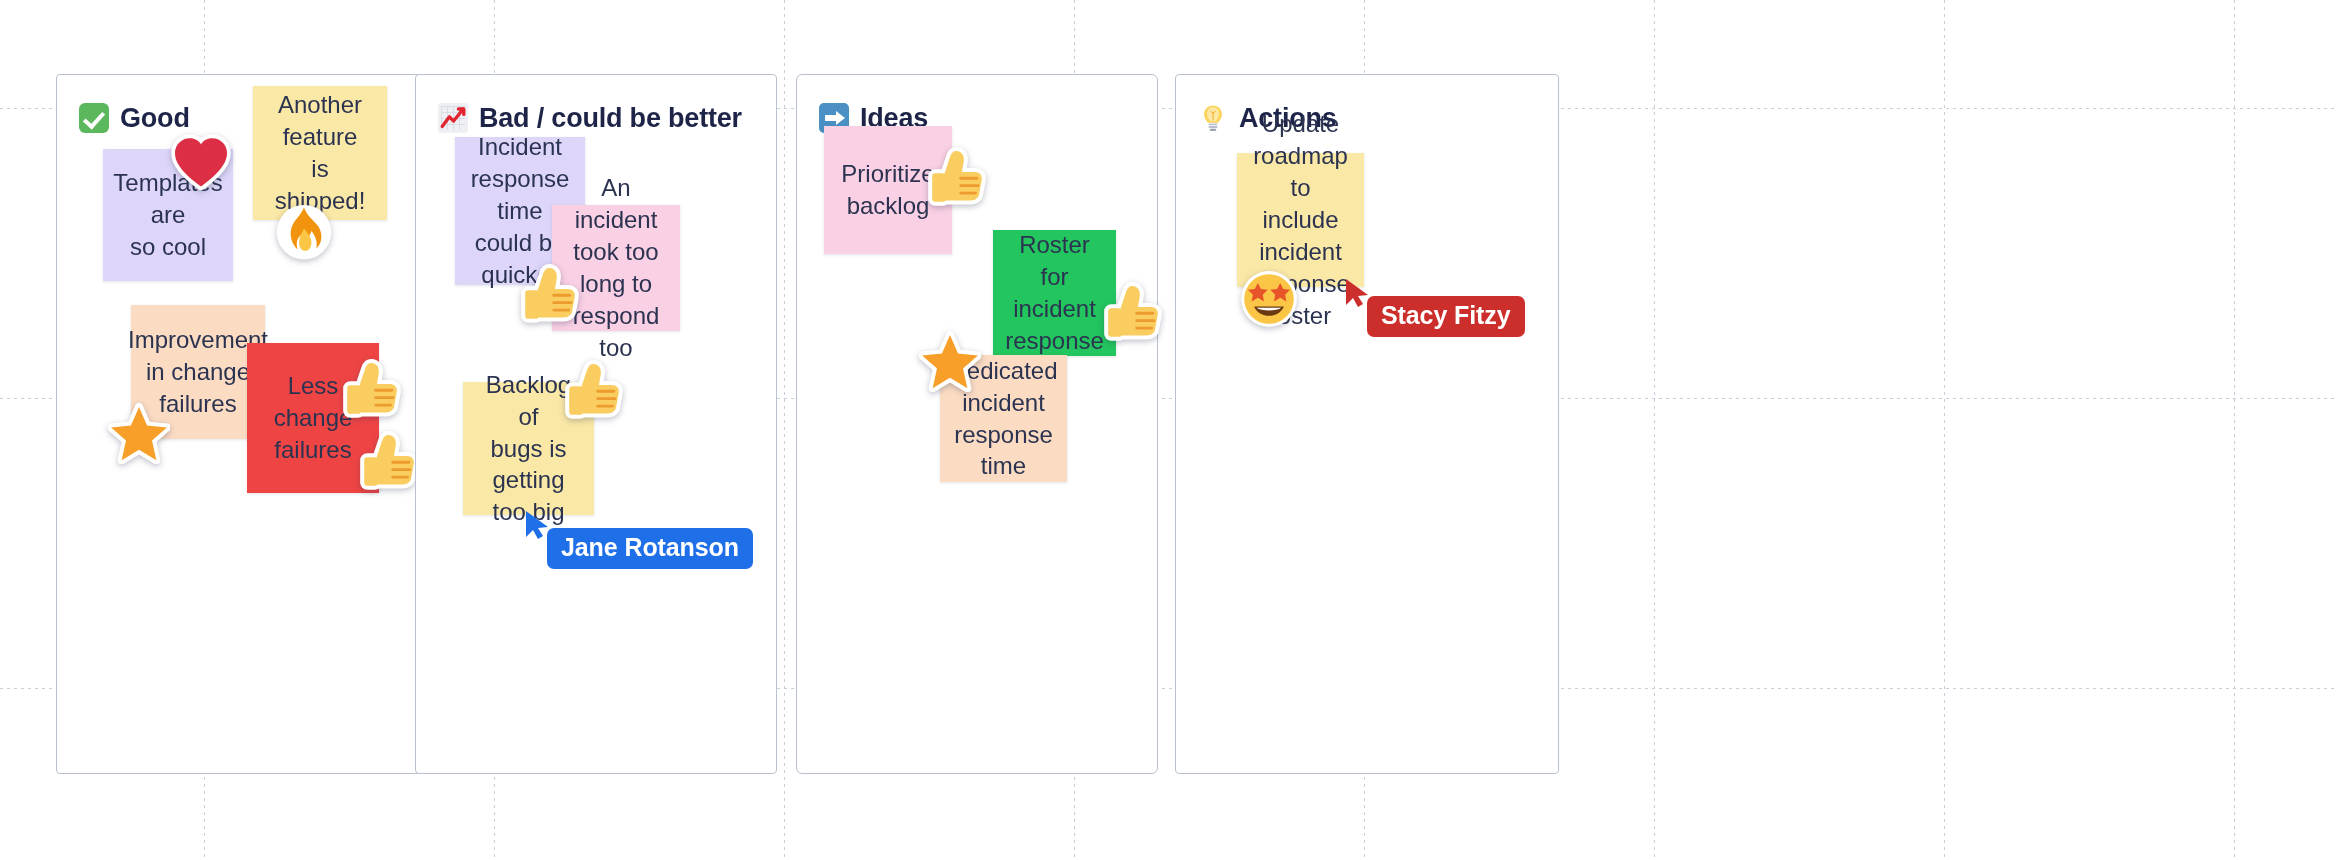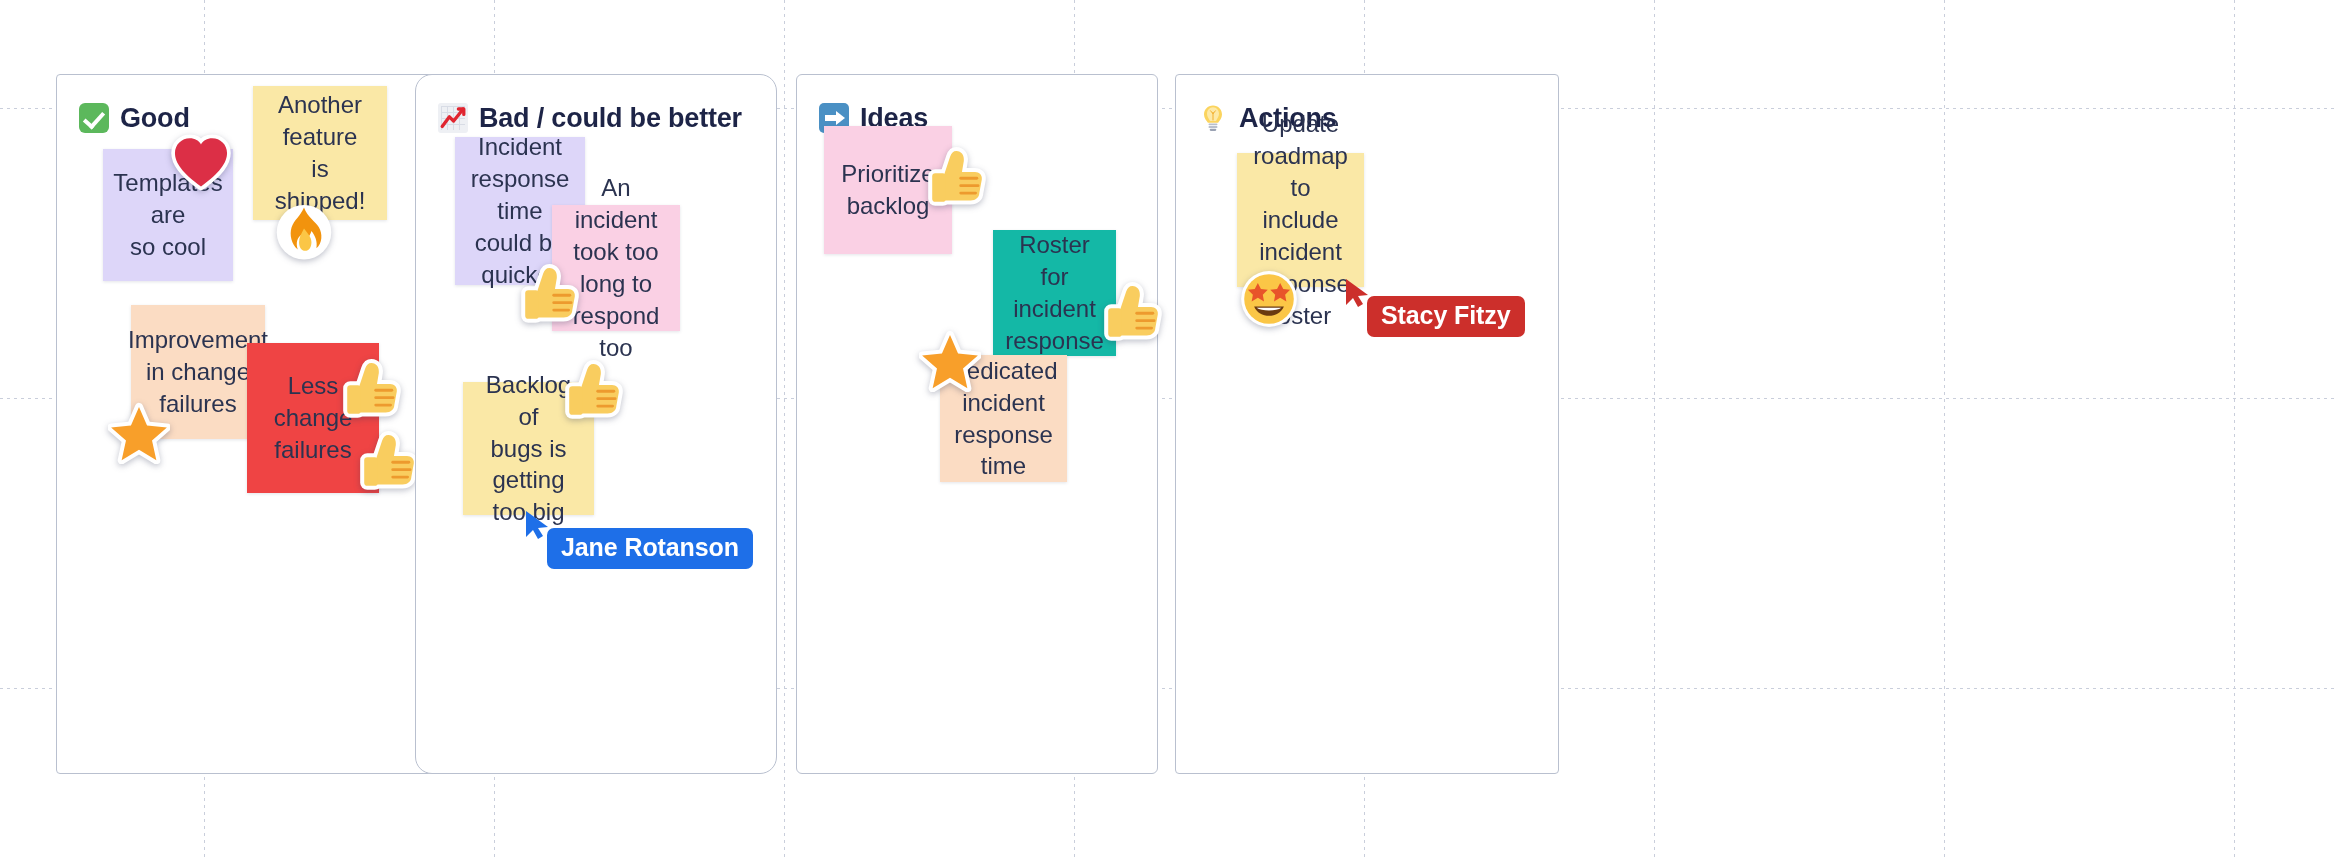--- a/index.html
+++ b/index.html
@@ -274,21 +274,21 @@
           <path d="M30 44 L30 88 L72 88 C80 88 86 83 86 76 L90 54 C91 47 86 42 79 42 L58 42 L61 24 C62 15 57 8 49 8 C44 8 41 11 39 17 L30 44 Z" fill="#f9cd5f"></path>
           <rect x="10" y="44" width="22" height="46" rx="5" fill="#f9cd5f"></rect>
           <g stroke="#ed9a2e" stroke-width="4.5" stroke-linecap="round" fill="none">
             <path d="M56 52 L82 52"></path>
             <path d="M56 64 L84 64"></path>
             <path d="M56 76 L80 76"></path>
           </g>
         </svg>
       </div>
     </div>
-    <div class="column" style="left: 415px; width: 362px; border-radius: 17px;">
+    <div class="column" style="left: 415px; width: 362px;">
       <div class="column-header">
         <span class="col-emoji emoji-chart">
           <span class="gridlines"></span>
           <svg viewBox="0 0 100 100" xmlns="http://www.w3.org/2000/svg">
             <path d="M14 78 L38 46 L52 60 L84 20" fill="none" stroke="#e02530" stroke-width="11" stroke-linecap="round" stroke-linejoin="round"></path>
             <path d="M68 20 L86 20 L86 38" fill="none" stroke="#e02530" stroke-width="11" stroke-linecap="round" stroke-linejoin="round"></path>
           </svg>
         </span>
         <span class="column-title">Bad / could be better</span>
       </div>
@@ -341,21 +341,21 @@
     </div>
     <div class="column" style="left: 796px; width: 362px; border-radius: 6px;">
       <div class="column-header">
         <span class="col-emoji emoji-arrow"></span>
         <span class="column-title">Ideas</span>
       </div>
       <div class="note" style="left: 27px; top: 51px; width: 128px; height: 128px; background: rgb(250, 208, 228);">
         <div class="note-text">Prioritize
 backlog</div>
       </div>
-      <div class="note" style="left: 196px; top: 155px; width: 123px; height: 126px; background: #14b8a6;">
+      <div class="note" style="left: 196px; top: 155px; width: 123px; height: 126px; background: #22c55e;">
         <div class="note-text">Roster for
 incident
 response</div>
       </div>
       <div class="note" style="left: 143px; top: 280px; width: 127px; height: 127px; background: rgb(251, 220, 195);">
         <div class="note-text">Dedicated
 incident
 response time</div>
       </div>
       <div class="reaction" style="left: 129px; top: 71px;">

